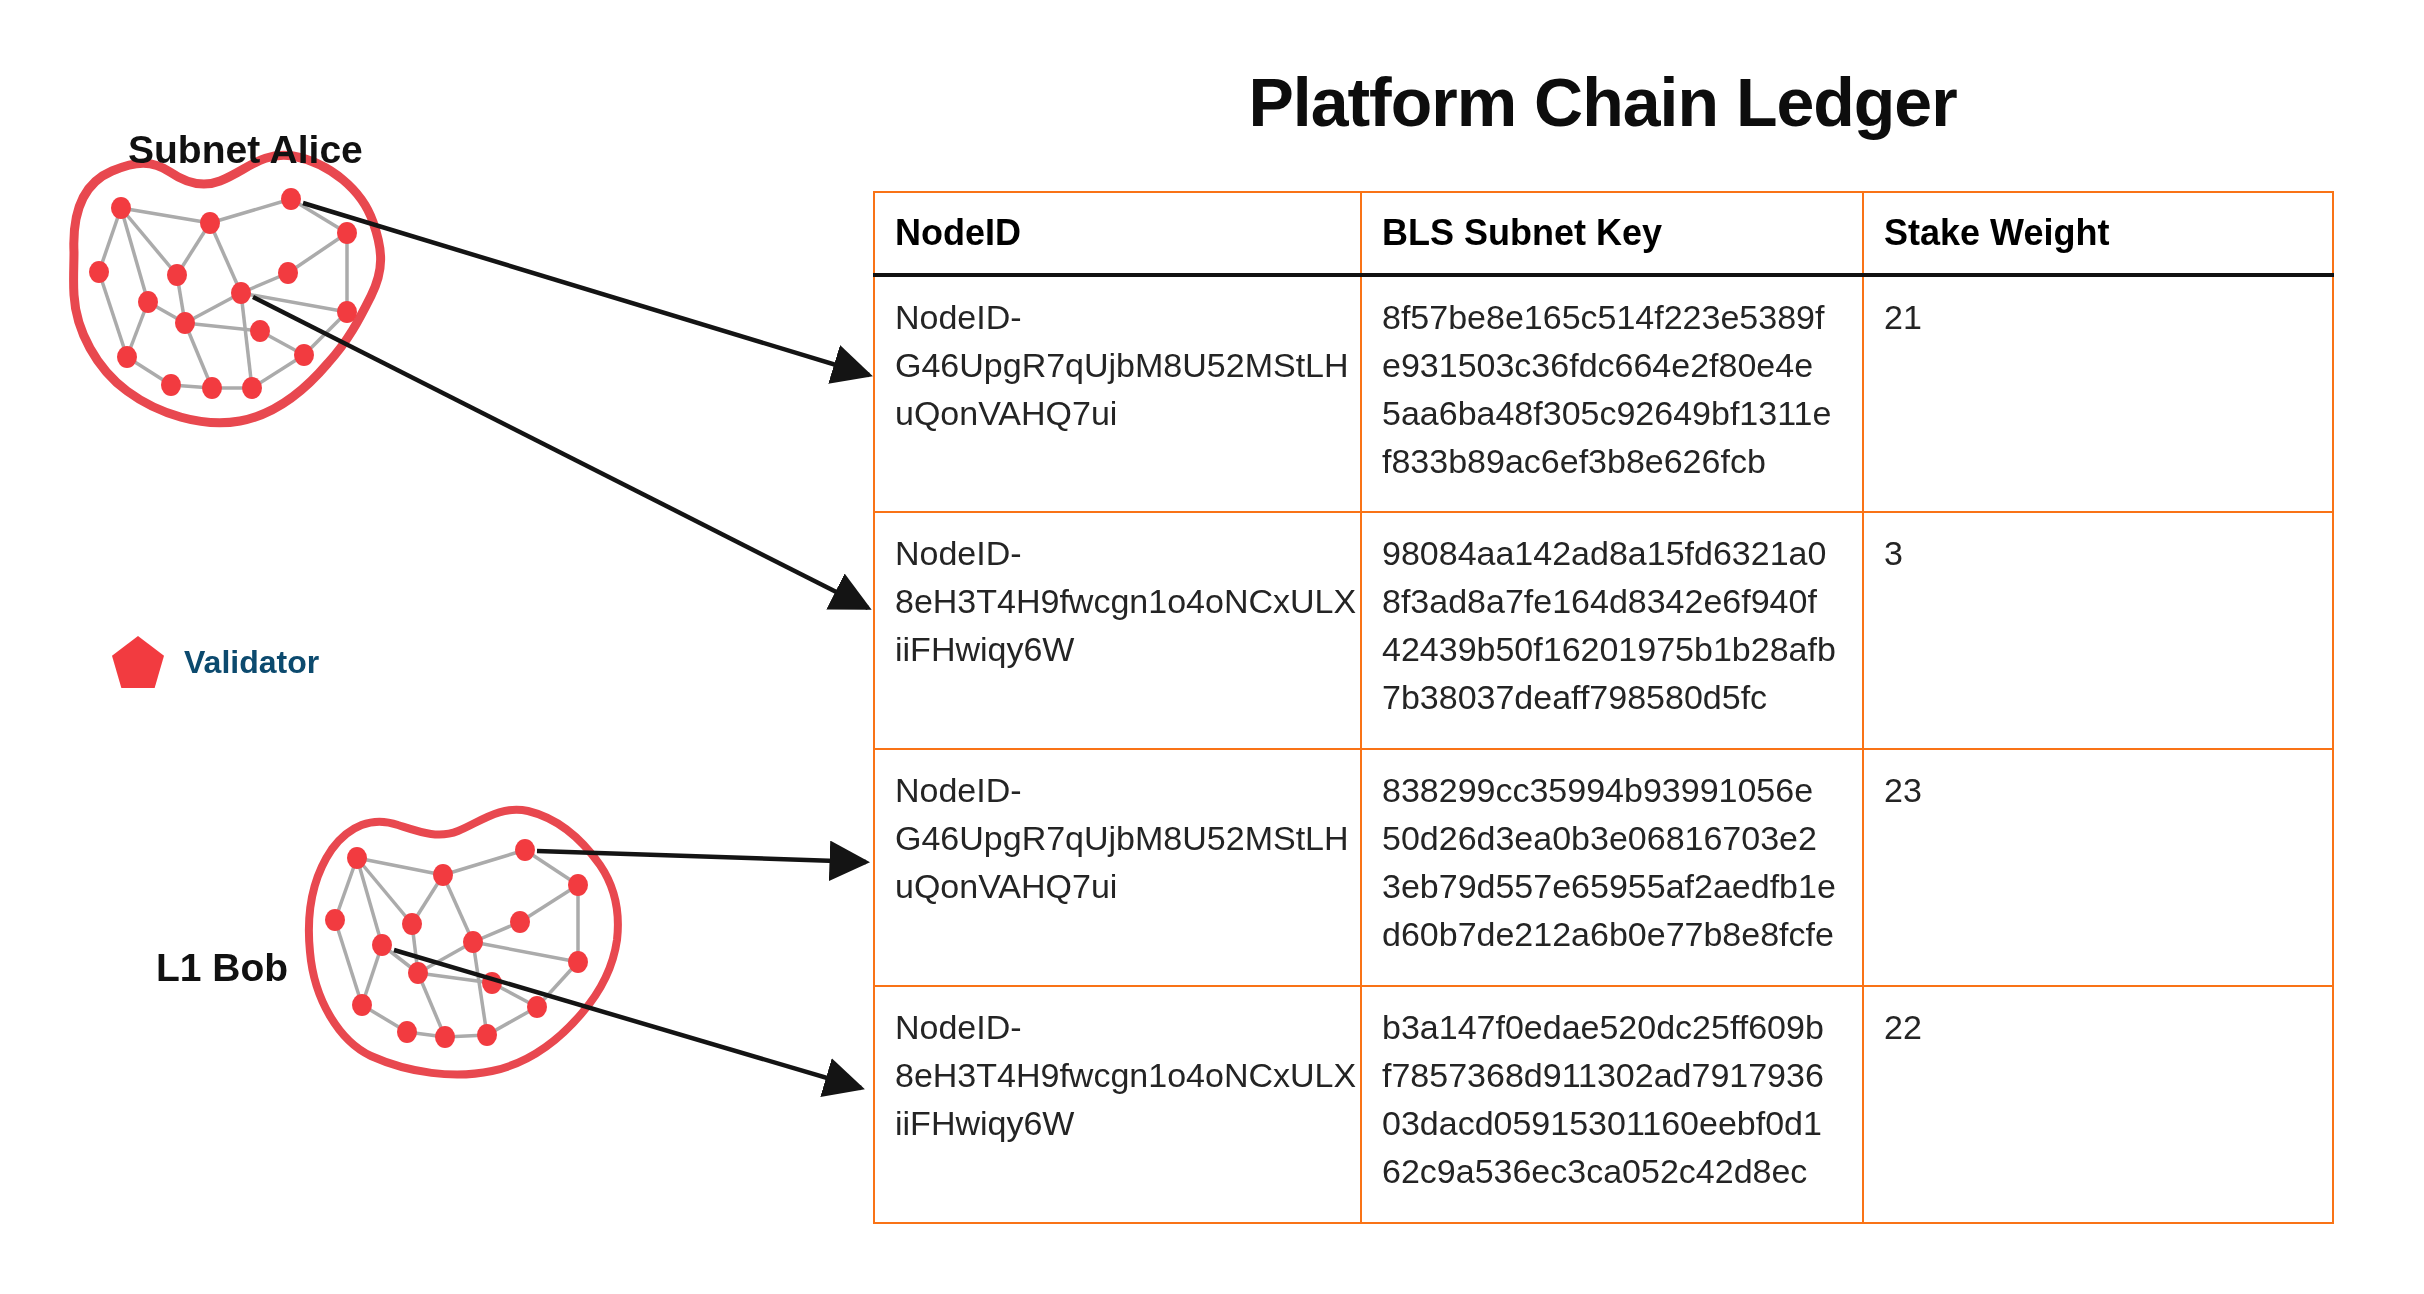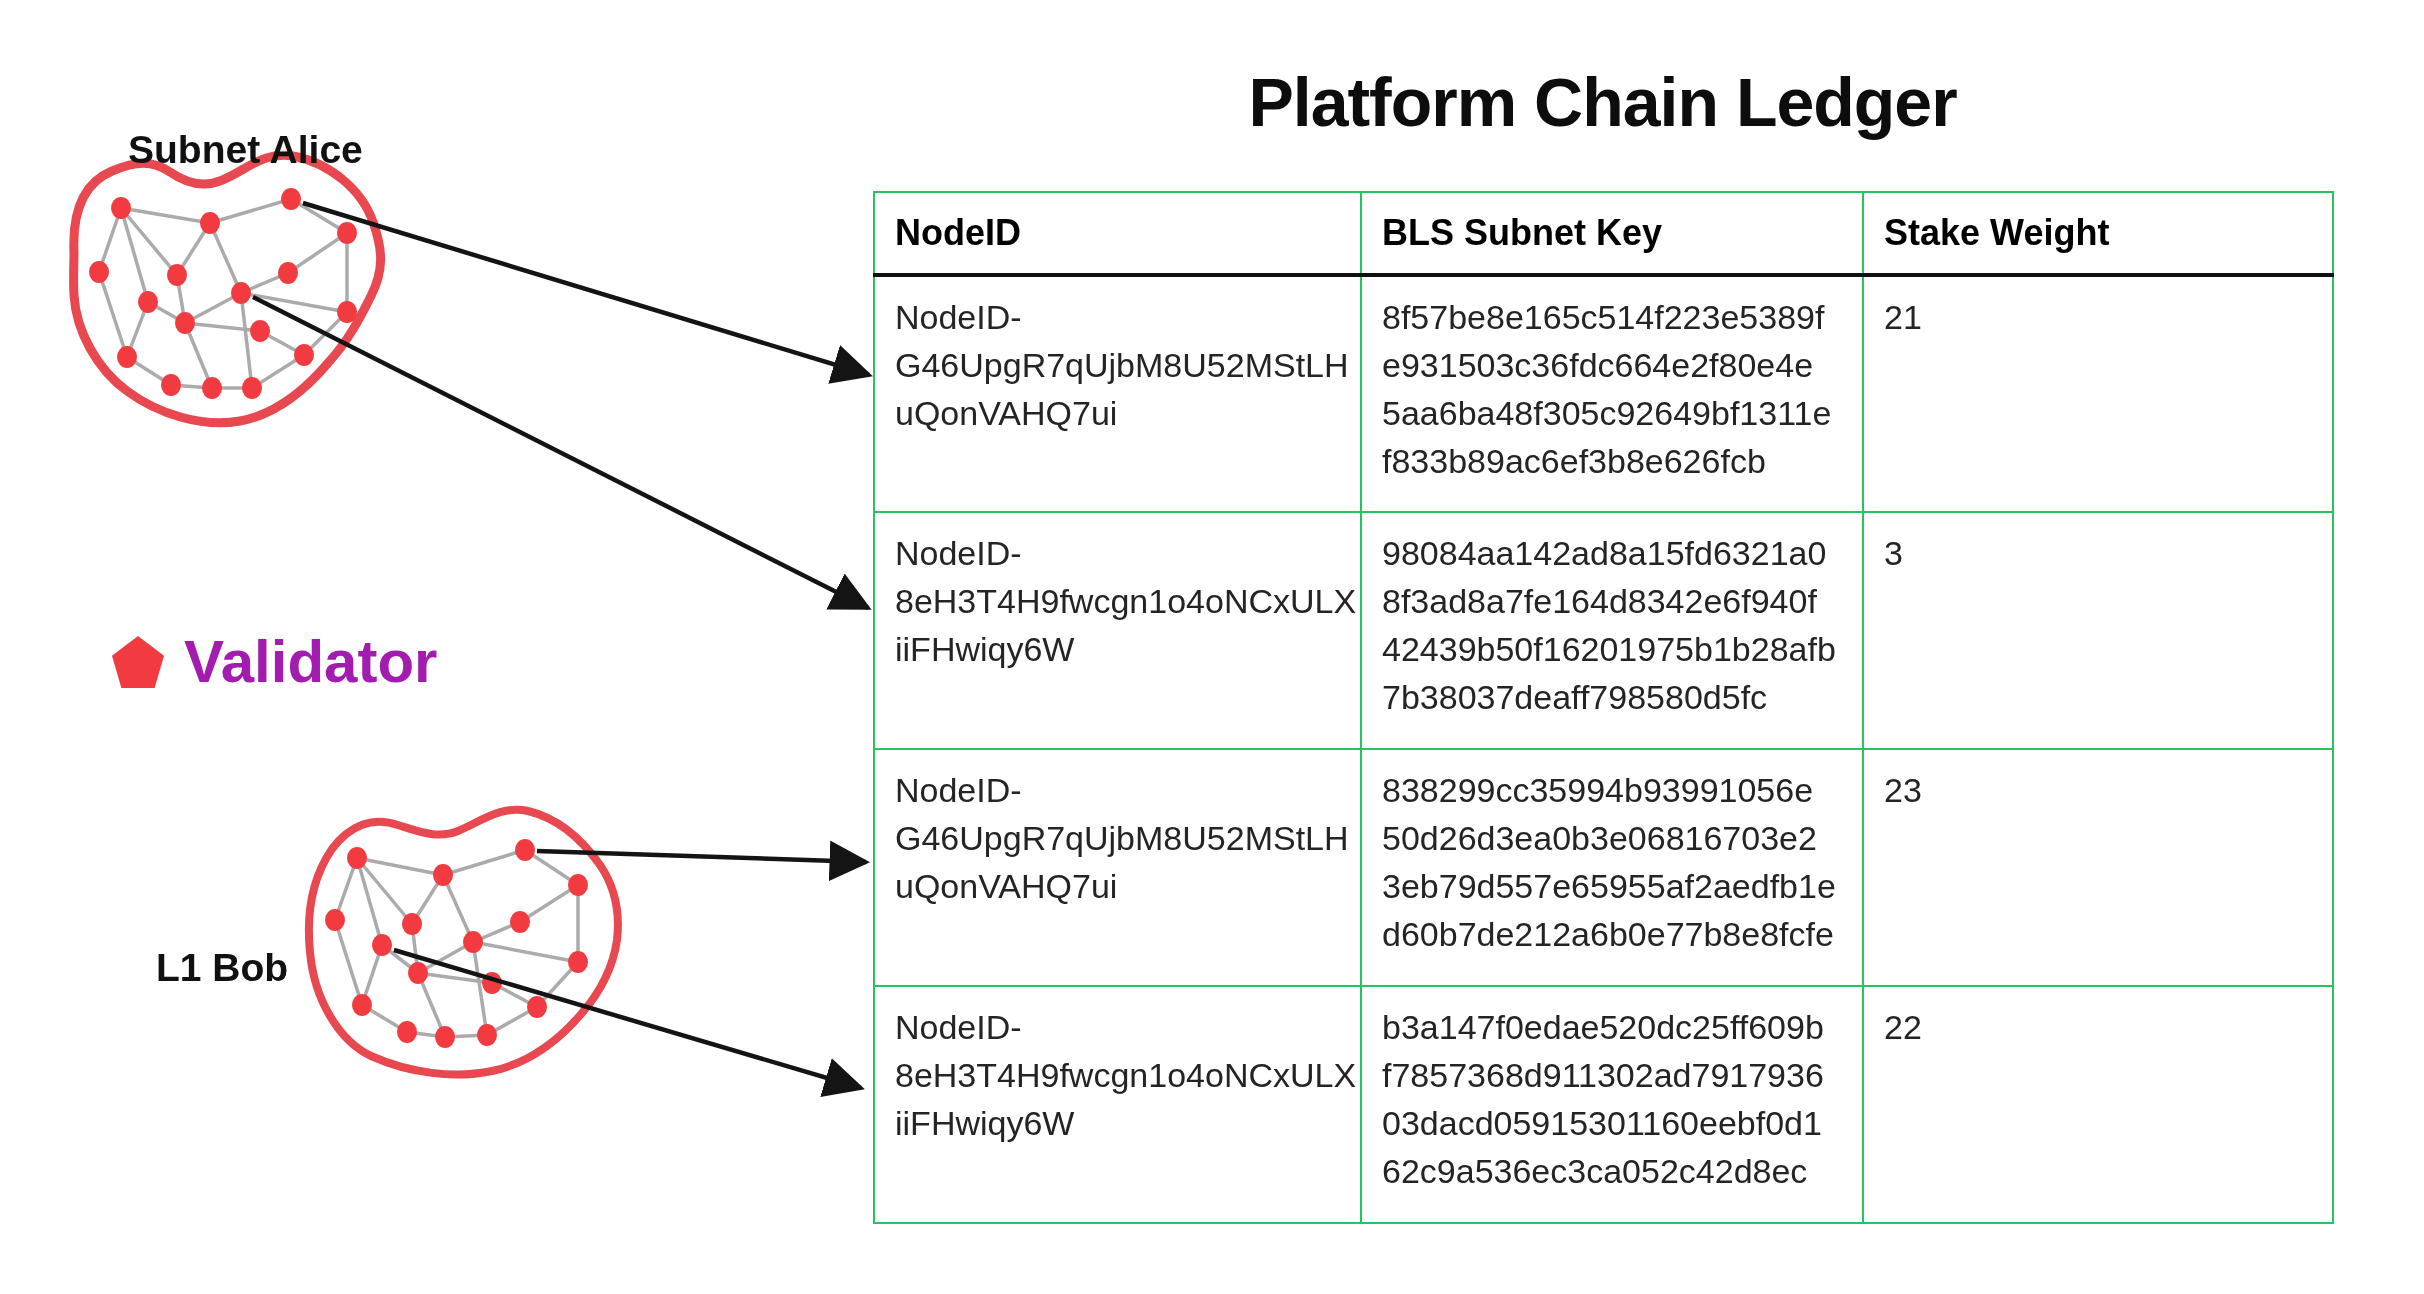--- a/index.html
+++ b/index.html
@@ -23,35 +23,35 @@
   }
   #alice-label{left:128px;top:100px;}
   #bob-label{left:156px;top:918px;}
 
   
   #legend{left:112px;top:636px;display:flex;align-items:center;gap:20px;}
   #legend .pentagon{
     width:52px;height:52px;background:#f23b40;
     clip-path:polygon(50% 0%,100% 38%,82% 100%,18% 100%,0% 38%);
   }
-  #legend .legend-text{font-size:60px;font-weight:bold;color:#a21caf;line-height:52px;}
+  #legend .legend-text{font-size:32px;font-weight:bold;color:#0c4a6e;line-height:52px;}
 
   
   #diagram{left:0;top:0;width:2424px;height:1294px;}
 
   
   #ledger-table{
     left:873px;top:191px;width:1459px;border-collapse:collapse;table-layout:fixed;
     font-size:34px;color:#242424;background:#fff;
   }
   #ledger-table col.c1{width:487px;}
   #ledger-table col.c2{width:502px;}
   #ledger-table col.c3{width:470px;}
   #ledger-table th,#ledger-table td{
-    border:2px solid #22c55e;box-sizing:border-box;background:#fff;
+    border:2px solid #f97316;box-sizing:border-box;background:#fff;
   }
   #ledger-table thead th{
     height:83px;border-bottom:4px solid #111;
     font-size:36px;font-weight:bold;color:#000;
     text-align:left;vertical-align:middle;padding:0 20px 0 20px;white-space:nowrap;
   }
   #ledger-table thead th.center{text-align:left;}
   #ledger-table tbody td{
     height:237px;vertical-align:top;
     padding:16px 6px 0 20px;

